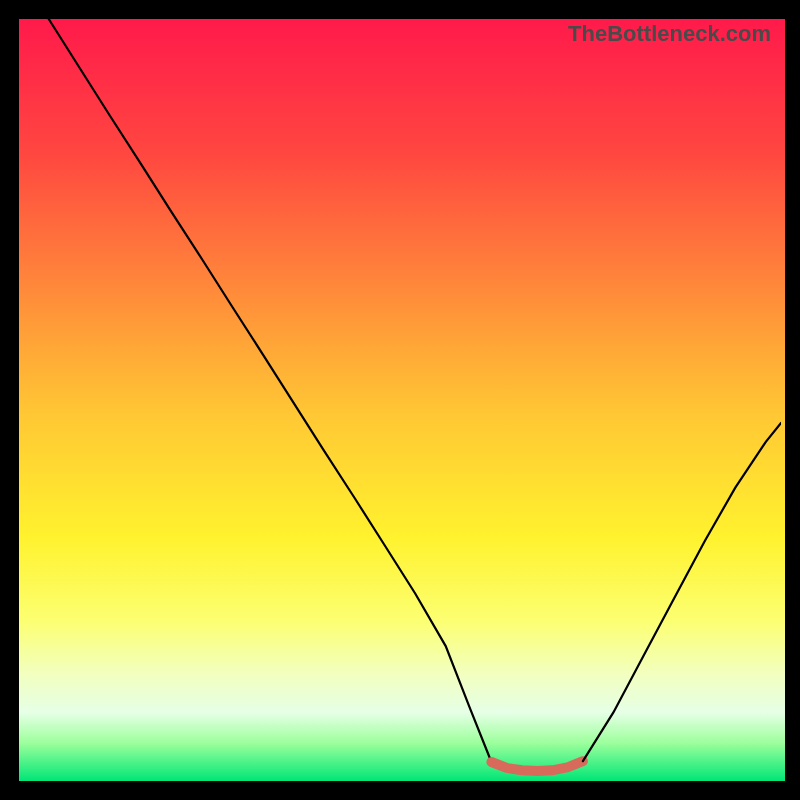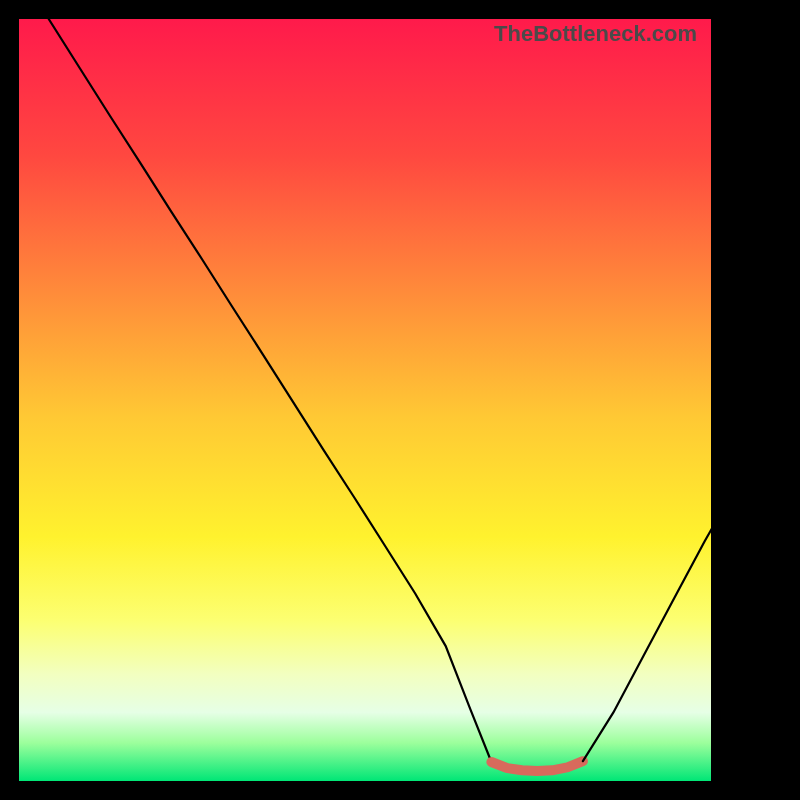--- a/index.html
+++ b/index.html
@@ -1,17 +1,17 @@
 <!DOCTYPE html>
 <html><head>
 <meta charset="utf-8">
 <style>
   html,body{margin:0;padding:0;width:800px;height:800px;overflow:hidden;background:#000;}
   .frame{position:relative;width:800px;height:800px;background:#000;}
-  .plot{position:absolute;left:19px;top:19px;width:692px;height:762px;
+  .plot{position:absolute;left:19px;top:19px;width:766px;height:762px;
         background:linear-gradient(to bottom,
           #ff1a4b 0%,
           #ff4840 18%,
           #ff8c3a 36%,
           #ffc834 52%,
           #fff22e 68%,
           #fcff72 79%,
           #f2ffc0 86%,
           #e6ffe6 91%,
           #9cff9c 95%,

